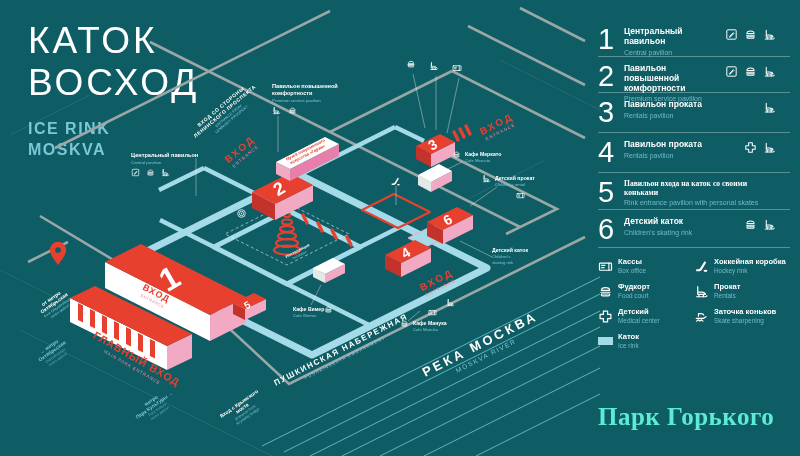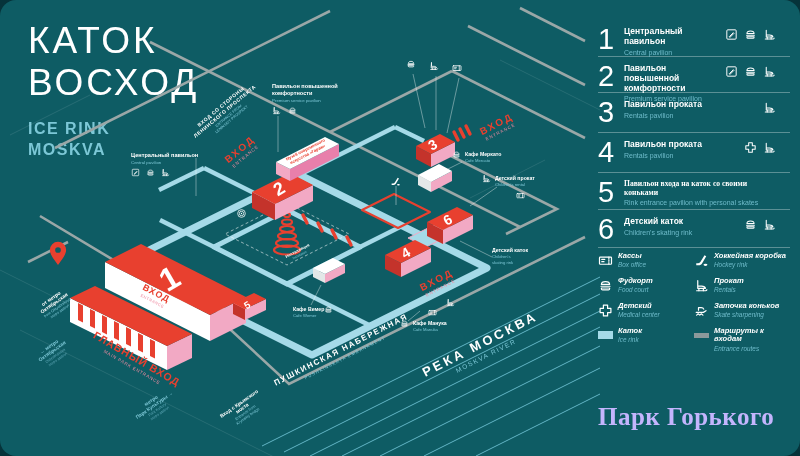--- a/index.html
+++ b/index.html
@@ -1,17 +1,17 @@
 <!DOCTYPE html>
 <html><head>
 <meta charset="utf-8">
 <style>
   html,body{margin:0;padding:0;background:#06333a;}
   .stage{position:relative;width:800px;height:456px;background:#0e5c64;overflow:hidden;
-         font-family:"Liberation Sans",sans-serif;border-radius:16px;}
+         font-family:"Liberation Sans",sans-serif;}
   
   .titleblock{position:absolute;left:28px;top:20px;}
   .title{color:#fff;font-size:37px;line-height:1.13;letter-spacing:3px;font-weight:500;}
   .subtitle{margin-top:14px;color:#7cc7d6;font-size:16px;font-weight:bold;line-height:1.35;letter-spacing:1.5px;}
   
   svg.map{position:absolute;left:0;top:0;}
   svg text{font-family:"Liberation Sans",sans-serif;}
   .m-ru{fill:#ffffff;font-weight:bold;}
   .m-en{fill:#7cc7d6;}
   .m-red{fill:#e8402f;font-weight:bold;}
@@ -22,29 +22,29 @@
   .lrow{display:flex;align-items:flex-start;border-bottom:1px solid rgba(255,255,255,.32);
         padding:6px 14px 0 0;box-sizing:border-box;}
   .lnum{width:26px;flex:none;color:#fff;font-size:29px;line-height:.95;font-weight:400;}
   .ltxt{padding-top:1px;}
   .lru{color:#fff;font-size:8.5px;font-weight:bold;line-height:1.15;}
   .lrow.tight .lru{font-size:7.6px;font-family:Liberation Serif, serif;}
   .len{color:#6fbccb;font-size:7px;margin-top:2px;line-height:1.1;}
   .licons{margin-left:auto;display:flex;gap:6px;padding-top:2px;flex:none;}
   .licon{width:13px;height:13px;color:#fff;}
   
-  .iconlegend{display:grid;grid-template-columns:96px 96px;margin-top:4px;font-style:italic;}
+  .iconlegend{display:grid;grid-template-columns:96px 96px;margin-top:10px;}
   .icell{display:flex;align-items:flex-start;height:25px;}
   .ibox{width:20px;flex:none;display:flex;justify-content:flex-start;padding-top:1px;}
   .ibox svg{width:15px;height:15px;color:#fff;}
   .swatch-rink{width:15px;height:8px;background:#a5dae8;margin-top:3px;}
   .swatch-route{width:15px;height:5px;background:#8b999b;margin-top:5px;}
   .iru{color:#fff;font-size:7.6px;font-weight:bold;line-height:1.1;}
   .ien{color:#6fbccb;font-size:6.4px;margin-top:1px;}
-  .brand{position:absolute;left:598px;top:403px;color:#c4b5fd;font-family:"Liberation Serif",serif;
+  .brand{position:absolute;left:598px;top:403px;color:#5eead4;font-family:"Liberation Serif",serif;
          font-weight:bold;font-size:25px;letter-spacing:.5px;}
 </style>
 </head>
 <body>
 
 <div class="stage">
 
   <div class="titleblock">
     <div class="title">
       <div>КАТОК</div>
@@ -604,26 +604,17 @@
       </div>
       <div class="icell">
         <div class="ibox">
             <div class="swatch-rink"></div>
           </div>
         <div>
             <div class="iru">Каток</div>
              <div class="ien">Ice rink</div>
           </div>
       </div>
-      <div class="icell">
-        <div class="ibox">
-            <div class="swatch-route"></div>
-          </div>
-        <div>
-            <div class="iru">Маршруты к входам</div>
-             <div class="ien">Entrance routes</div>
-          </div>
-      </div>
     </div>
   </div>
 
   <div class="brand">Парк Горького</div>
 </div>
 
 </body></html>

